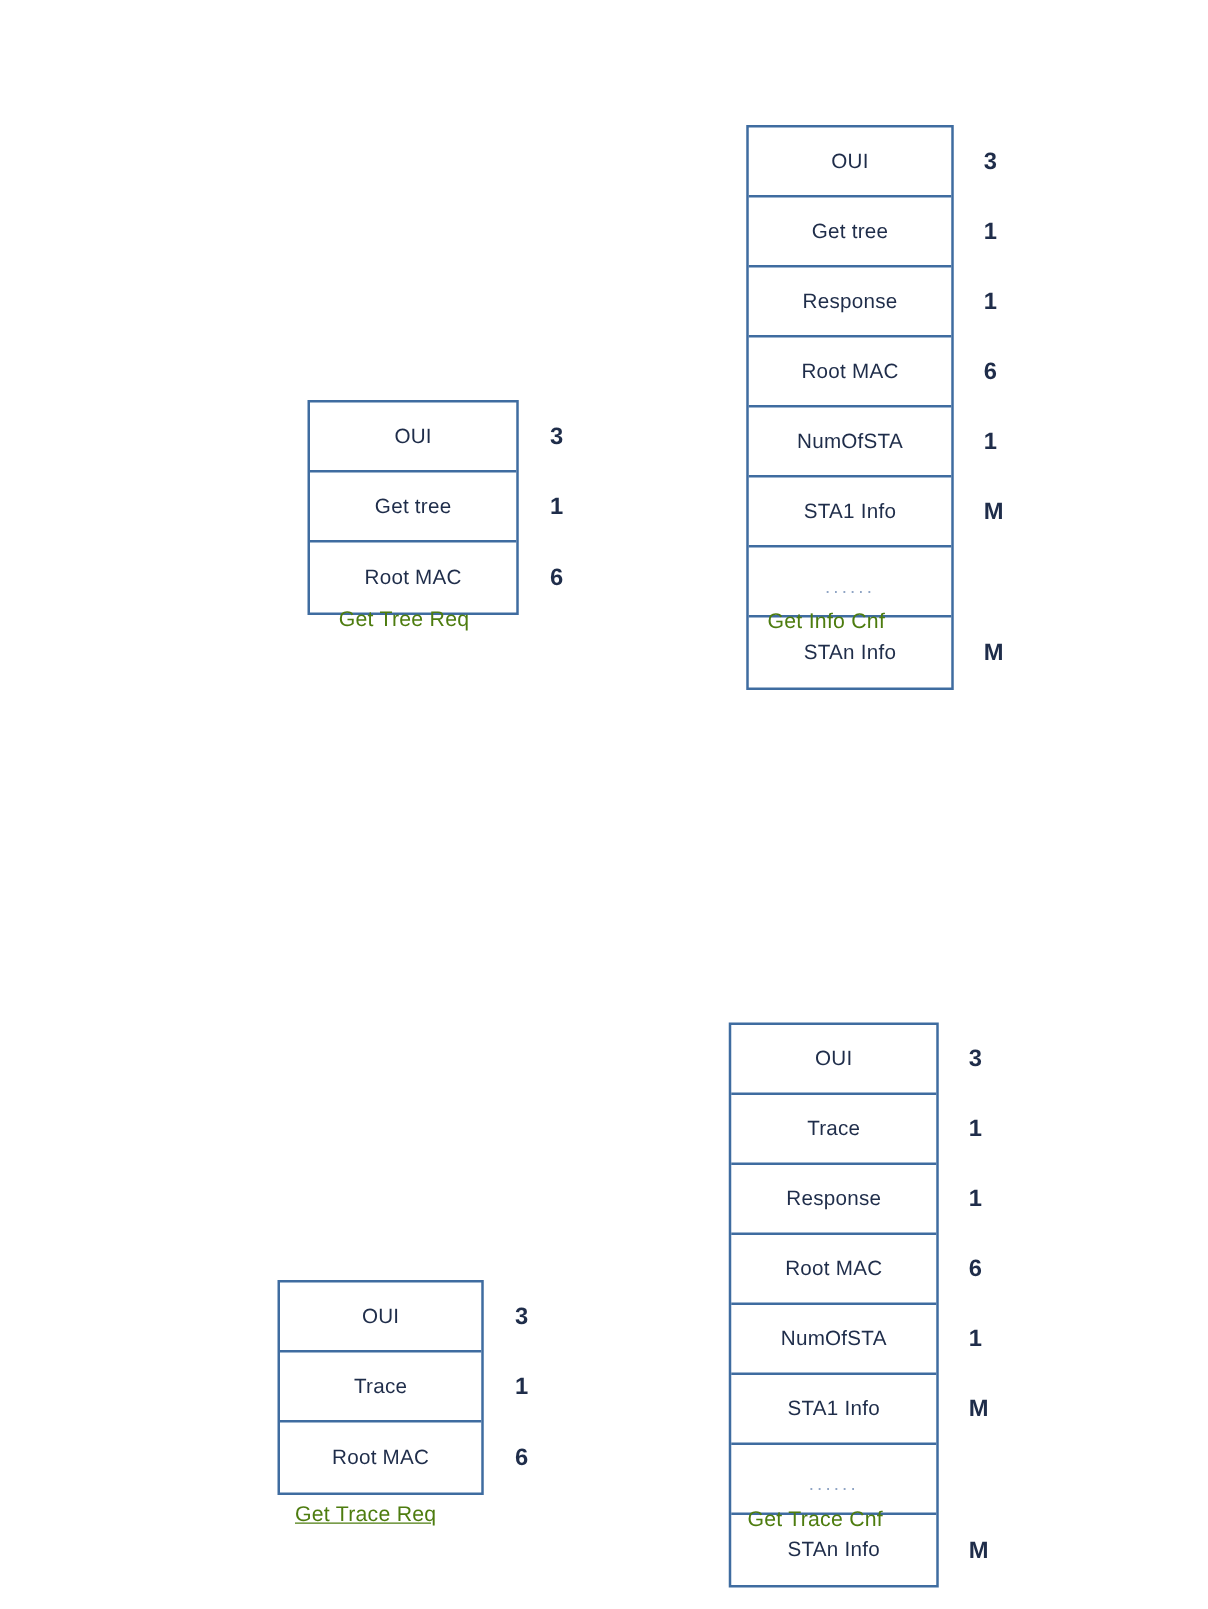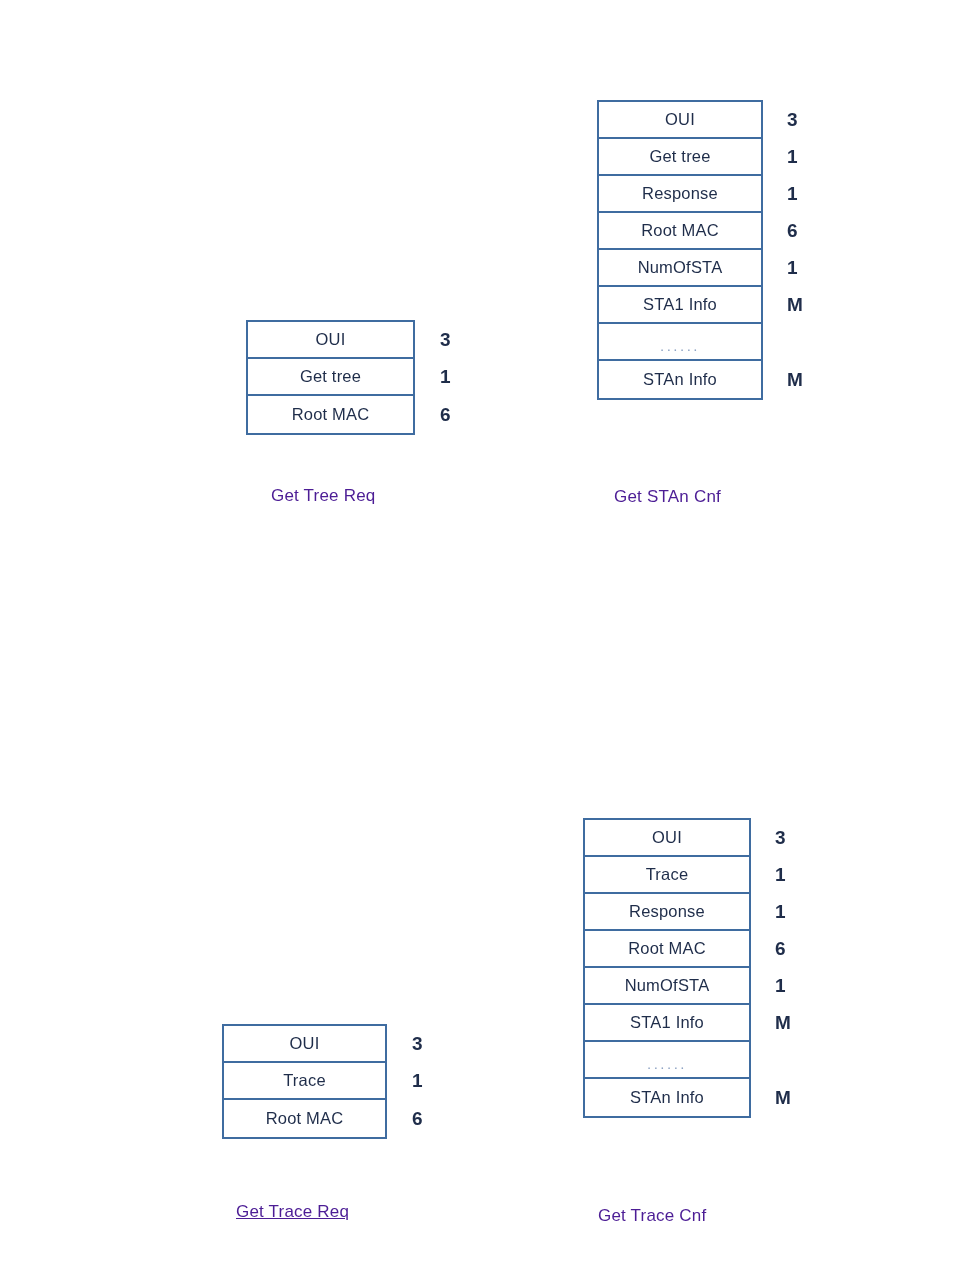--- a/index.html
+++ b/index.html
@@ -32,21 +32,21 @@
     background: #ffffff;
     box-sizing: border-box;
   }
   #fig-get-tree-req  .packet { width: 169px; }
   #fig-get-tree-cnf  .packet { width: 166px; }
   #fig-get-trace-req .packet { width: 165px; }
   #fig-get-trace-cnf .packet { width: 168px; }
 
   .field-row {
     position: relative;
-    height: 37px;
+    height: 56px;
     border-bottom: 2px solid #3f6ca0;
     box-sizing: border-box;
     display: flex;
     align-items: center;
     justify-content: center;
   }
   .field-row:last-child {
     border-bottom: none;
   }
 
@@ -85,21 +85,21 @@
   }
   #fig-get-tree-cnf .field-size { padding-left: 26px; }
   #fig-get-trace-cnf .field-size { padding-left: 26px; }
 
   
   .caption {
     position: absolute;
     left: 0;
     white-space: nowrap;
     font-size: 17px;
-    color: #4c1d95;
+    color: #4d7c0f;
     letter-spacing: 0.2px;
   }
   #fig-get-tree-req  .caption { top: 166px; left: 25px; }
   #fig-get-tree-cnf  .caption { top: 387px; left: 17px; }
   #fig-get-trace-req .caption { top: 178px; left: 14px; text-decoration: underline; }
   #fig-get-trace-cnf .caption { top: 388px; left: 15px; }
 </style>
 </head>
 <body>
 
@@ -162,21 +162,21 @@
       <span class="field-label ellipsis">......</span>
       <span class="field-size"></span>
     </div>
 
     <div class="field-row">
       <span class="field-label">STAn Info</span>
       <span class="field-size">M</span>
     </div>
 
   </div>
-  <div class="caption">Get STAn Cnf</div>
+  <div class="caption">Get Info Cnf</div>
 </div>
 
 <div class="figure" id="fig-get-trace-req">
   <div class="packet">
 
     <div class="field-row">
       <span class="field-label">OUI</span>
       <span class="field-size">3</span>
     </div>
 

